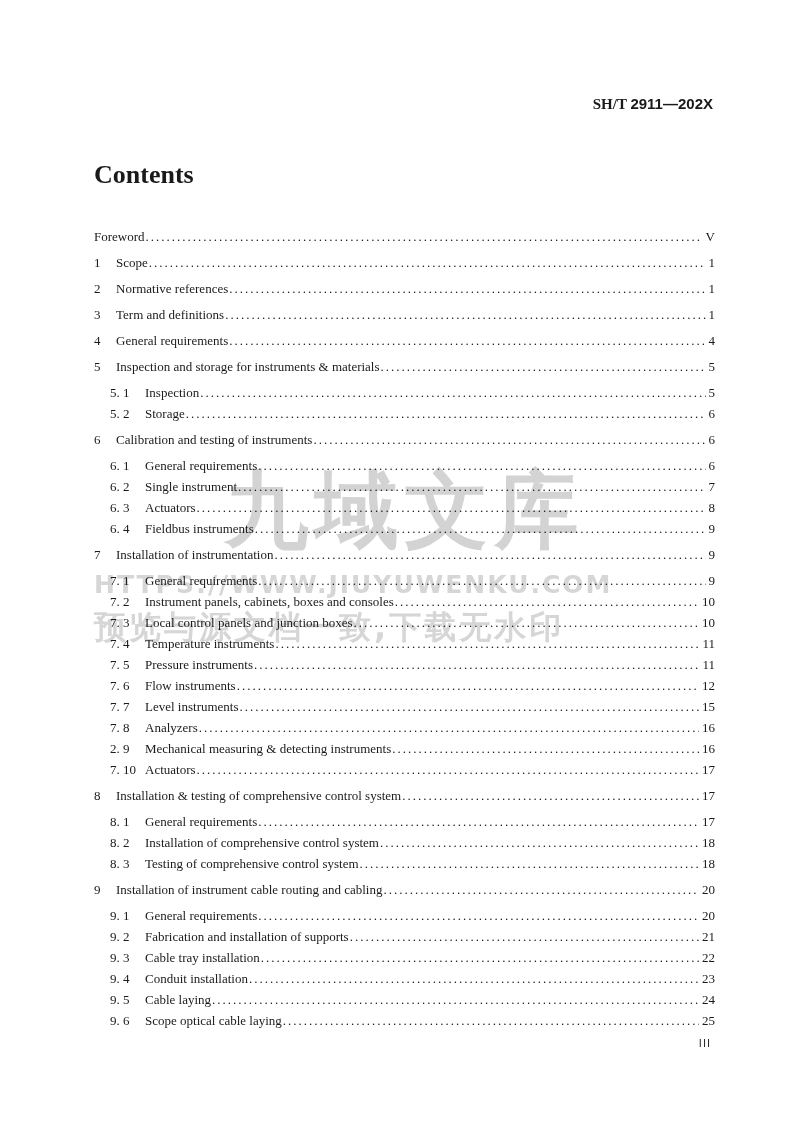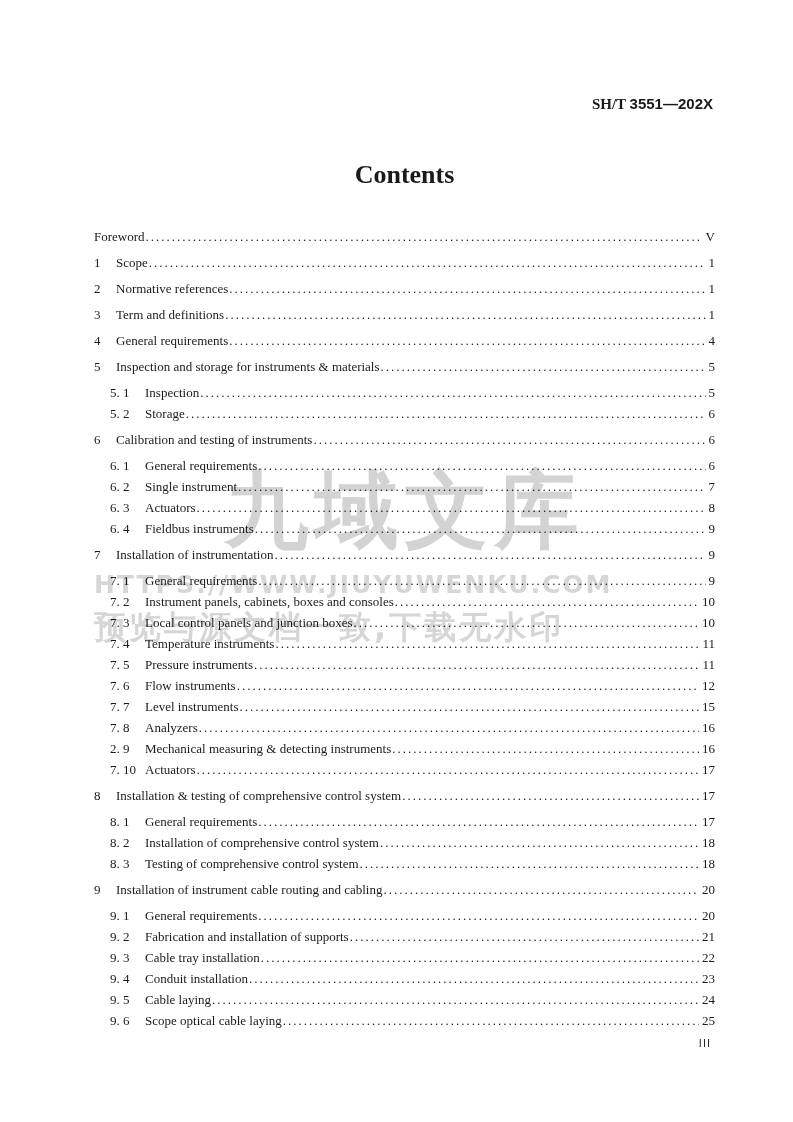--- a/index.html
+++ b/index.html
@@ -71,21 +71,21 @@
     font-weight: bold;
   }
   .doc-header .hdr-prefix { font-family: "Liberation Serif", serif; }
   .doc-header .hdr-number { font-family: "Liberation Sans", sans-serif; font-weight: bold; }
   .doc-title {
     position: absolute;
     z-index: 1;
     top: 160px;
     left: 94px;
     right: 78px;
-    text-align: center;
+    text-align: left;
     font-size: 26px;
     font-weight: bold;
   }
   .toc {
     position: absolute;
     z-index: 1;
     top: 221px;
     left: 94px;
     right: 78px;
     font-size: 13px;
@@ -139,21 +139,21 @@
 <div class="page">
 
   <div class="watermark-layer">
     <div class="wm-main">九域文库</div>
     <div class="wm-url">HTTPS://WWW.JIUYUWENKU.COM</div>
     <div class="wm-tagline">预览与源文档一致,下载无水印</div>
   </div>
 
   <div class="doc-header">
     <span class="hdr-prefix">SH/T</span>
-    <span class="hdr-number">3551—202X</span>
+    <span class="hdr-number">2911—202X</span>
   </div>
 
   <div class="doc-title">Contents</div>
 
   <div class="toc">
   <div class="toc-row level-0">
 
     <span class="toc-label">Foreword</span>
     <span class="toc-dots"></span>
     <span class="toc-page">V</span>

